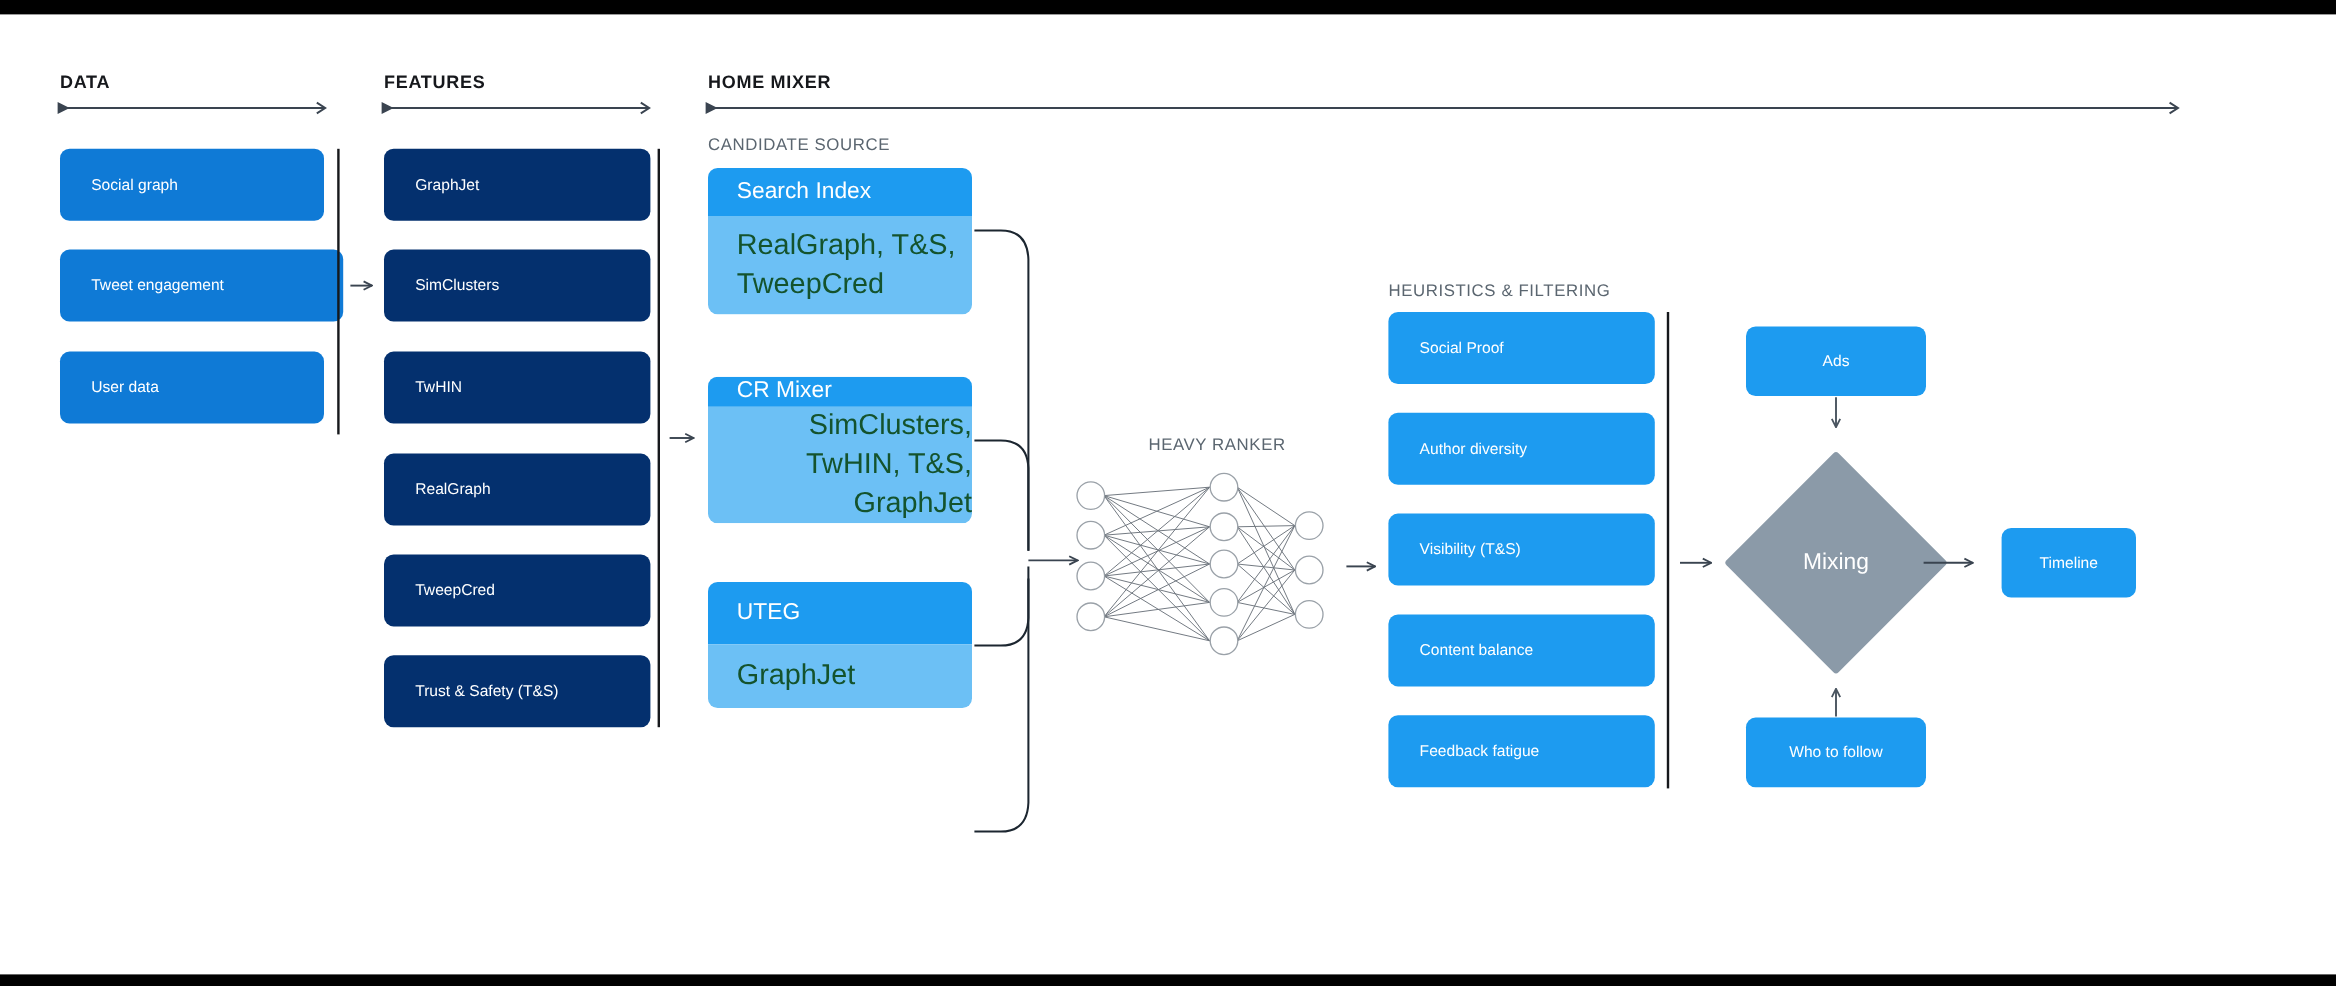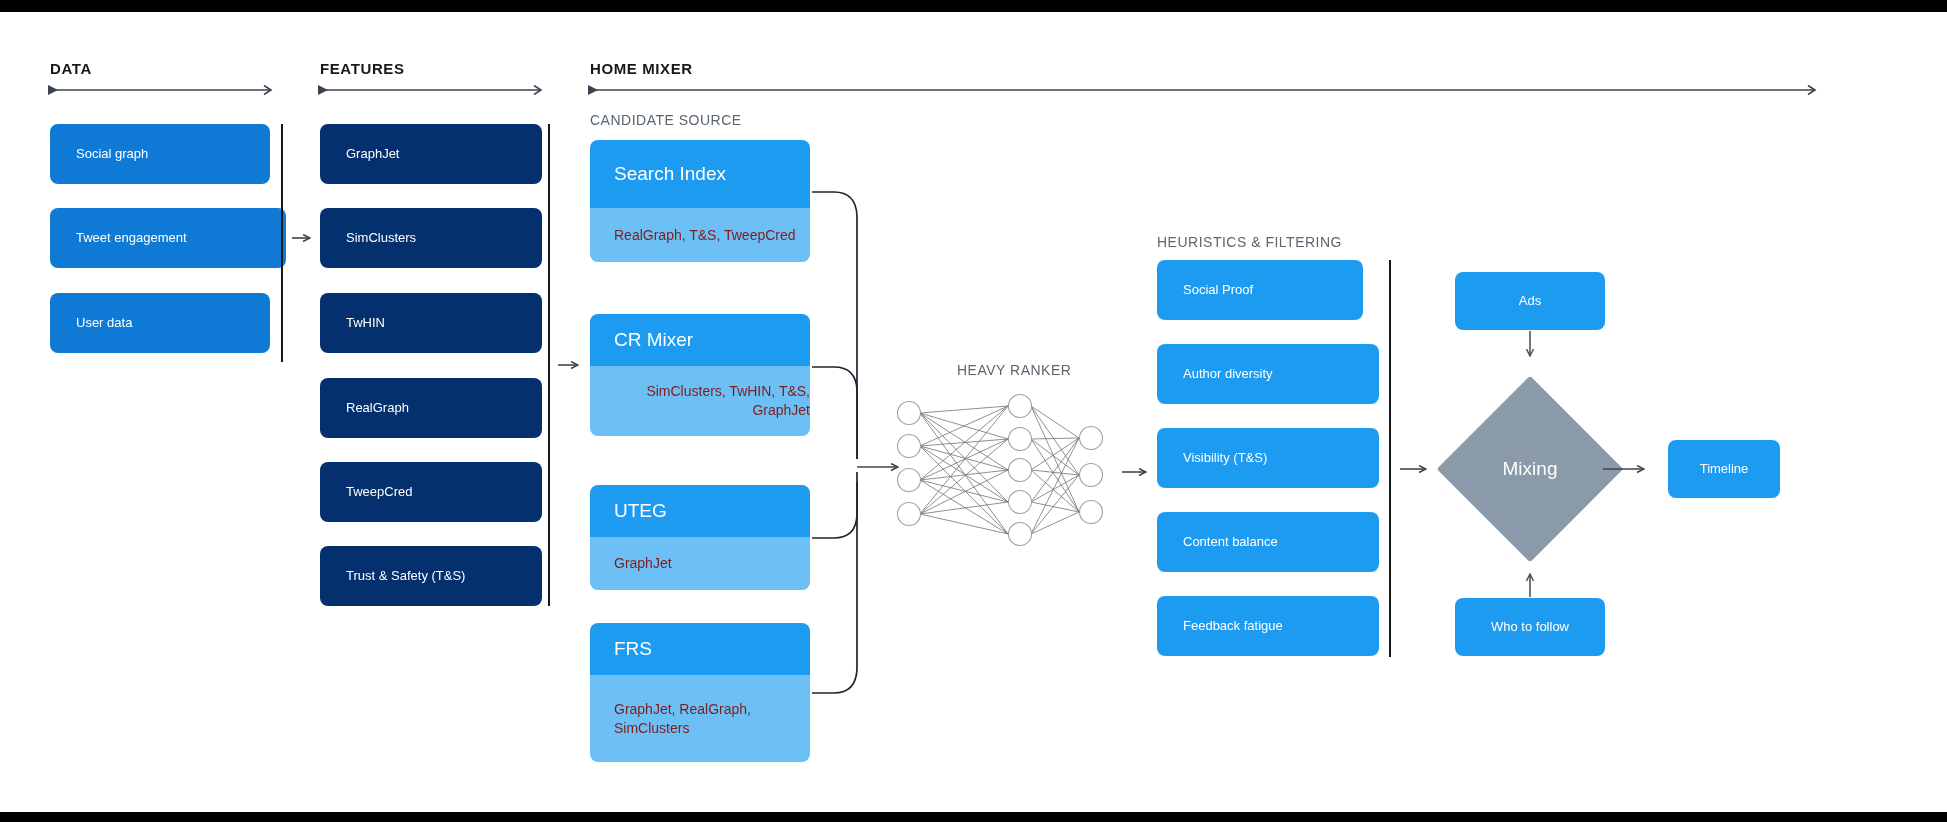--- a/index.html
+++ b/index.html
@@ -71,22 +71,22 @@
   .cs-head {
     background: #1d9bf0;
     color: #fff;
     font-size: 19px;
     display: flex;
     align-items: center;
     padding-left: 24px;
   }
   .cs-body {
     background: #6cc0f5;
-    color: #7f1d1d;
-    font-size: 14px;
+    color: #14532d;
+    font-size: 24px;
     display: flex;
     align-items: center;
     padding-left: 24px;
     line-height: 1.35;
     flex: 1;
   }
 
   
   .divider { position: absolute; width: 2px; background: #16181c; }
 
@@ -190,40 +190,36 @@
     <div class="box navy" style="left:320px; top:450px; width:222px; height:60px;">
       <span>TweepCred</span>
     </div>
     <div class="box navy" style="left:320px; top:534px; width:222px; height:60px;">
       <span>Trust &amp; Safety (T&amp;S)</span>
     </div>
 
     <div class="divider" style="left:548px; top:112px; height:482px;"></div>
 
     <div class="cs-card" style="left:590px; top:128px; width:220px; height:122px;">
-      <div class="cs-head" style="height:68px;">Search Index</div>
+      <div class="cs-head" style="height:40px;">Search Index</div>
       <div class="cs-body">RealGraph, T&amp;S, TweepCred</div>
     </div>
 
     <div class="cs-card" style="left:590px; top:302px; width:220px; height:122px;text-align:right;">
       <div class="cs-head" style="height:52px;">CR Mixer</div>
       <div class="cs-body">SimClusters, TwHIN, T&amp;S, GraphJet</div>
     </div>
 
     <div class="cs-card" style="left:590px; top:473px; width:220px; height:105px;">
       <div class="cs-head" style="height:52px;">UTEG</div>
       <div class="cs-body">GraphJet</div>
     </div>
 
-    <div class="cs-card" style="left:590px; top:611px; width:220px; height:139px;">
-      <div class="cs-head" style="height:52px;">FRS</div>
-      <div class="cs-body">GraphJet, RealGraph, SimClusters</div>
-    </div>
-
-    <div class="box cyan" style="left:1157px; top:248px; width:206px; height:60px;">
+
+    <div class="box cyan" style="left:1157px; top:248px; width:222px; height:60px;">
       <span>Social Proof</span>
     </div>
     <div class="box cyan" style="left:1157px; top:332px; width:222px; height:60px;">
       <span>Author diversity</span>
     </div>
     <div class="box cyan" style="left:1157px; top:500px; width:222px; height:60px;">
       <span>Content balance</span>
     </div>
     <div class="box cyan" style="left:1157px; top:416px; width:222px; height:60px;">
       <span>Visibility (T&amp;S)</span>

